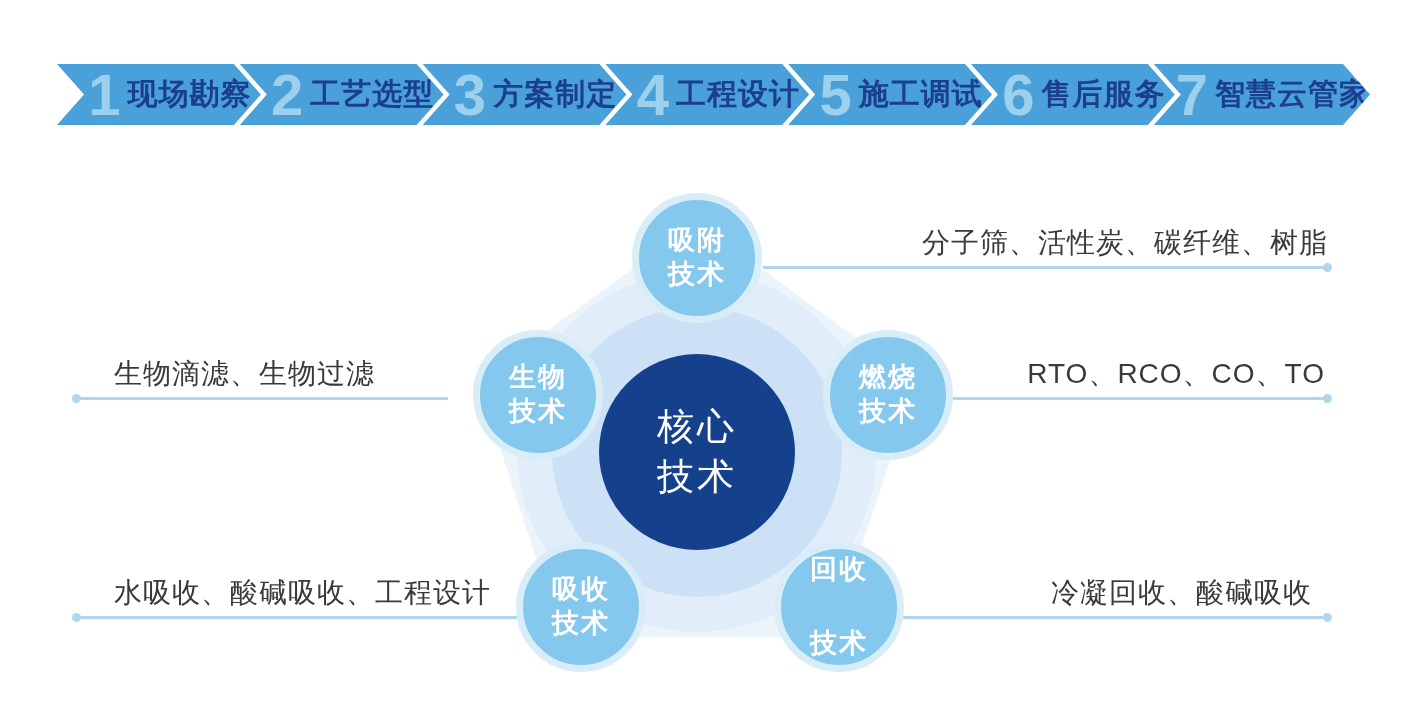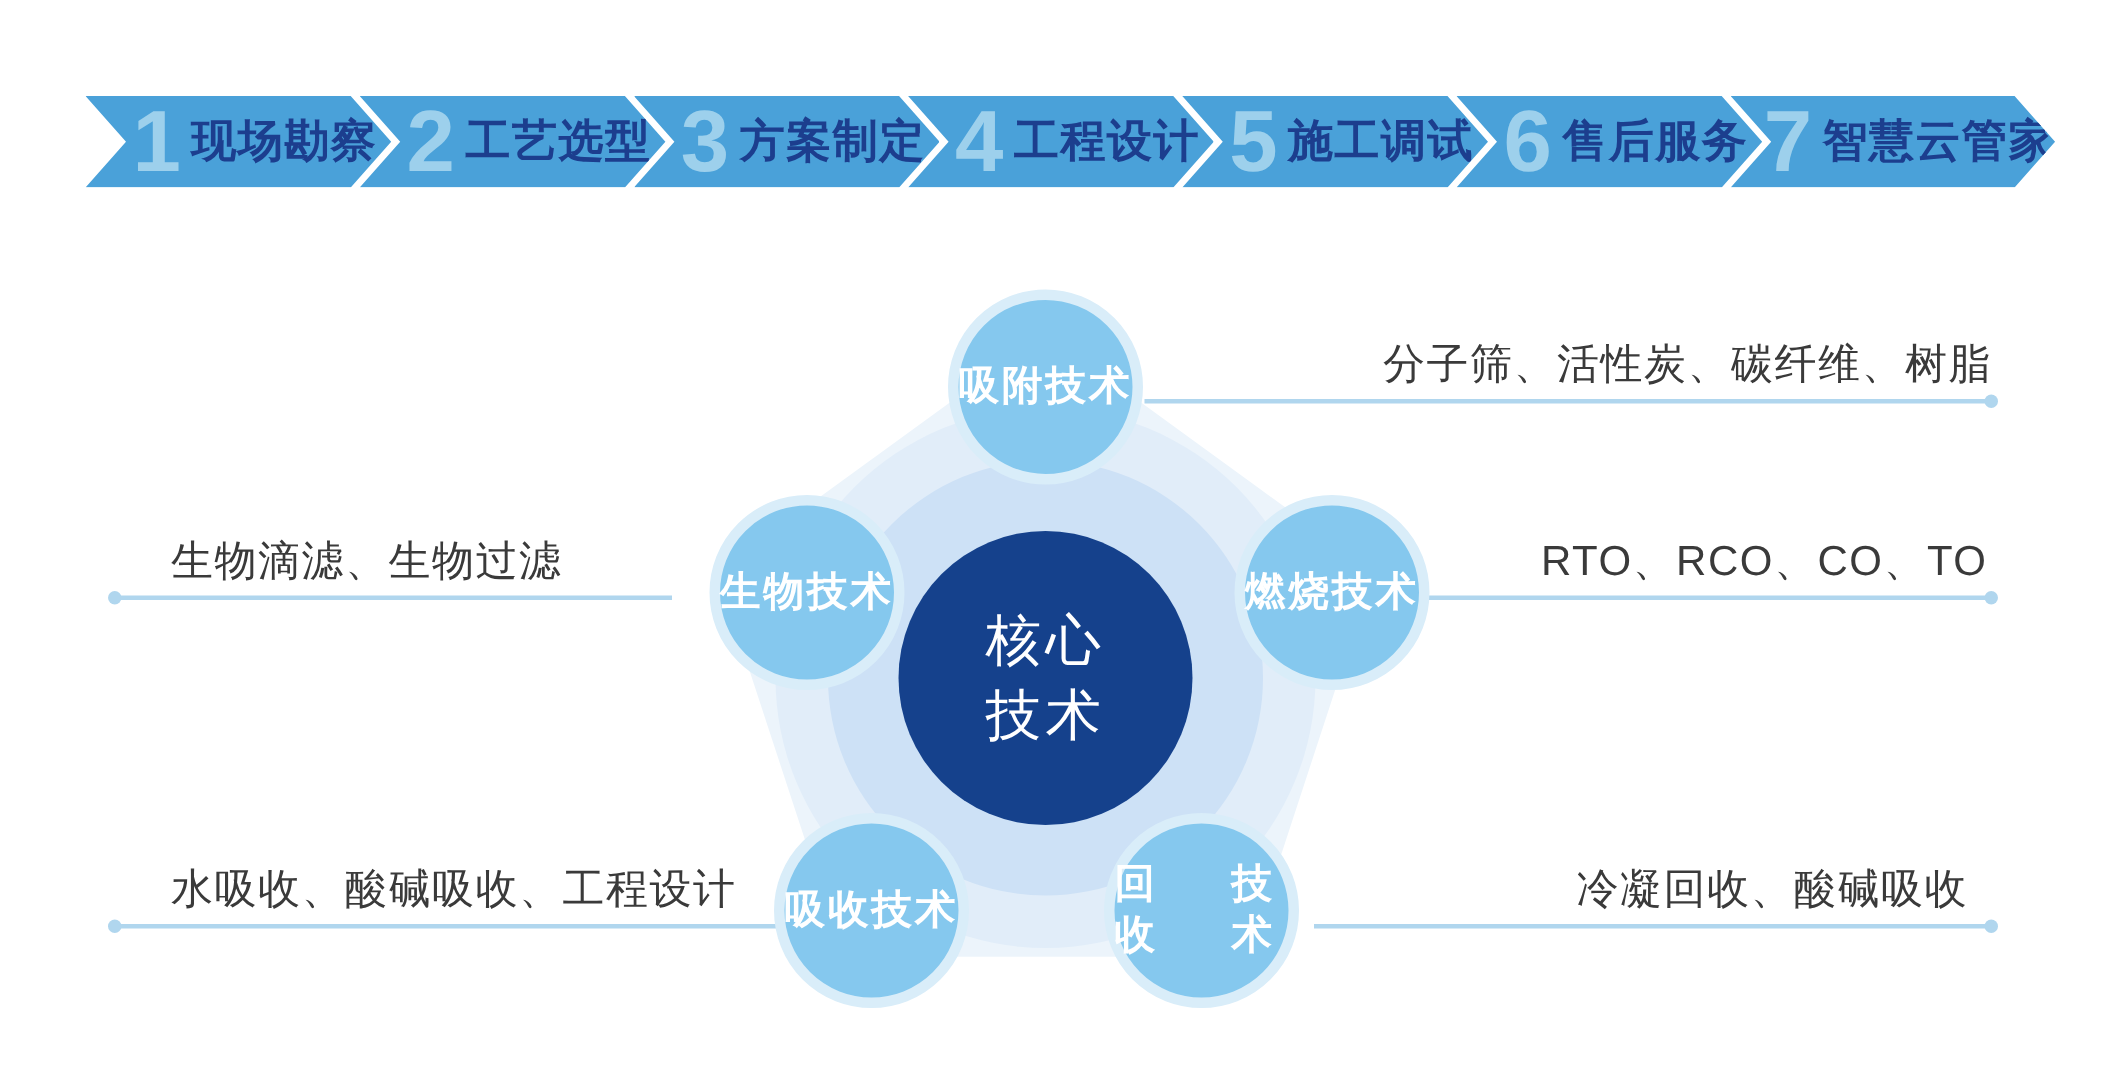--- a/index.html
+++ b/index.html
@@ -51,28 +51,28 @@
     position:absolute; left:599px; top:354px; width:196px; height:196px;
     border-radius:50%; background:#15418c;
     color:#ffffff; display:flex; flex-direction:column;
     align-items:center; justify-content:center;
     font-size:37px; font-weight:400; line-height:1.35; letter-spacing:3px;
   }
   .node {
     position:absolute; width:130px; height:130px;
     border:7px solid #d9edf9; border-radius:50%;
     background:#85c8ee; color:#ffffff;
-    display:flex; flex-direction:row; align-items:center; justify-content:center;
+    display:flex; flex-direction:column; align-items:center; justify-content:center;
     font-size:27px; font-weight:700; line-height:1.25; letter-spacing:2px;
   }
   .node-adsorption { left:632px; top:193px; }
   .node-bio        { left:473px; top:330px; }
   .node-combustion { left:823px; top:330px; }
   .node-absorption { left:516px; top:542px; }
-  .node-recovery   { left:736px; top:542px;gap:40px; }
+  .node-recovery   { left:774px; top:542px;gap:40px; }
 
   
   .connector { position:absolute; height:3px; background:#b0d6ee; }
   .connector::after {
     content:""; position:absolute; width:9px; height:9px;
     border-radius:50%; background:#b0d6ee; top:-3px;
   }
   .dot-right::after { right:-2px; }
   .dot-left::after  { left:-2px; }
   .conn-adsorption { left:763px; top:266px; width:567px; }

